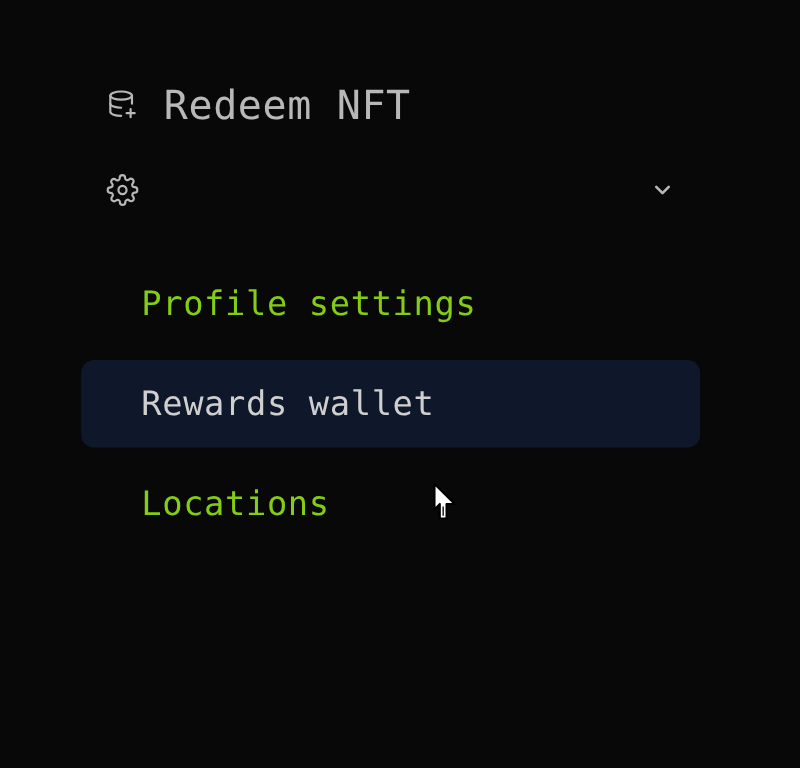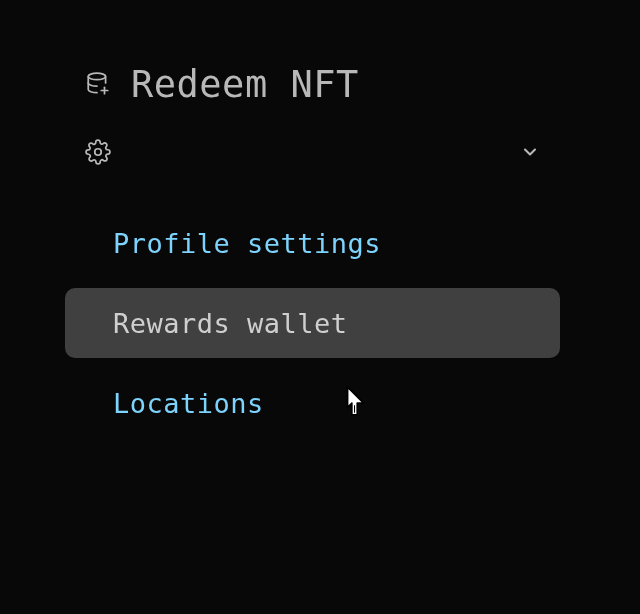--- a/index.html
+++ b/index.html
@@ -19,21 +19,21 @@
   }
   .nav-item {
     display: flex;
     align-items: center;
     gap: 20px;
     height: 68px;
     padding-left: 20px;
     border-radius: 10px;
     position: relative;
     color: #b8b8b8;
-    font-size: 37px;
+    font-size: 32px;
     letter-spacing: 0.5px;
     cursor: pointer;
   }
   .nav-item .icon {
     width: 26px;
     height: 26px;
     flex: 0 0 26px;
     display: flex;
     align-items: center;
     justify-content: center;
@@ -50,26 +50,26 @@
   }
   .chevron svg { width: 20px; height: 20px; stroke: #b8b8b8; }
   .sub-list { padding-top: 22px; }
   .sub-item {
     display: flex;
     align-items: center;
     height: 70px;
     padding-left: 48px;
     margin-bottom: 10px;
     border-radius: 10px;
-    color: #7dd3fc;
+    color: #84cc16;
     font-size: 27px;
     letter-spacing: 0.5px;
     cursor: pointer;
   }
-  .sub-item.hovered { background: #404040; color: #cfcfcf; }
+  .sub-item.hovered { background: #0f172a; color: #cfcfcf; }
   .cursor {
     position: absolute;
     left: 337px;
     top: 384px;
     width: 34px;
     height: 34px;
     pointer-events: none;
   }
   .cursor svg { width: 34px; height: 34px; }
 </style>

